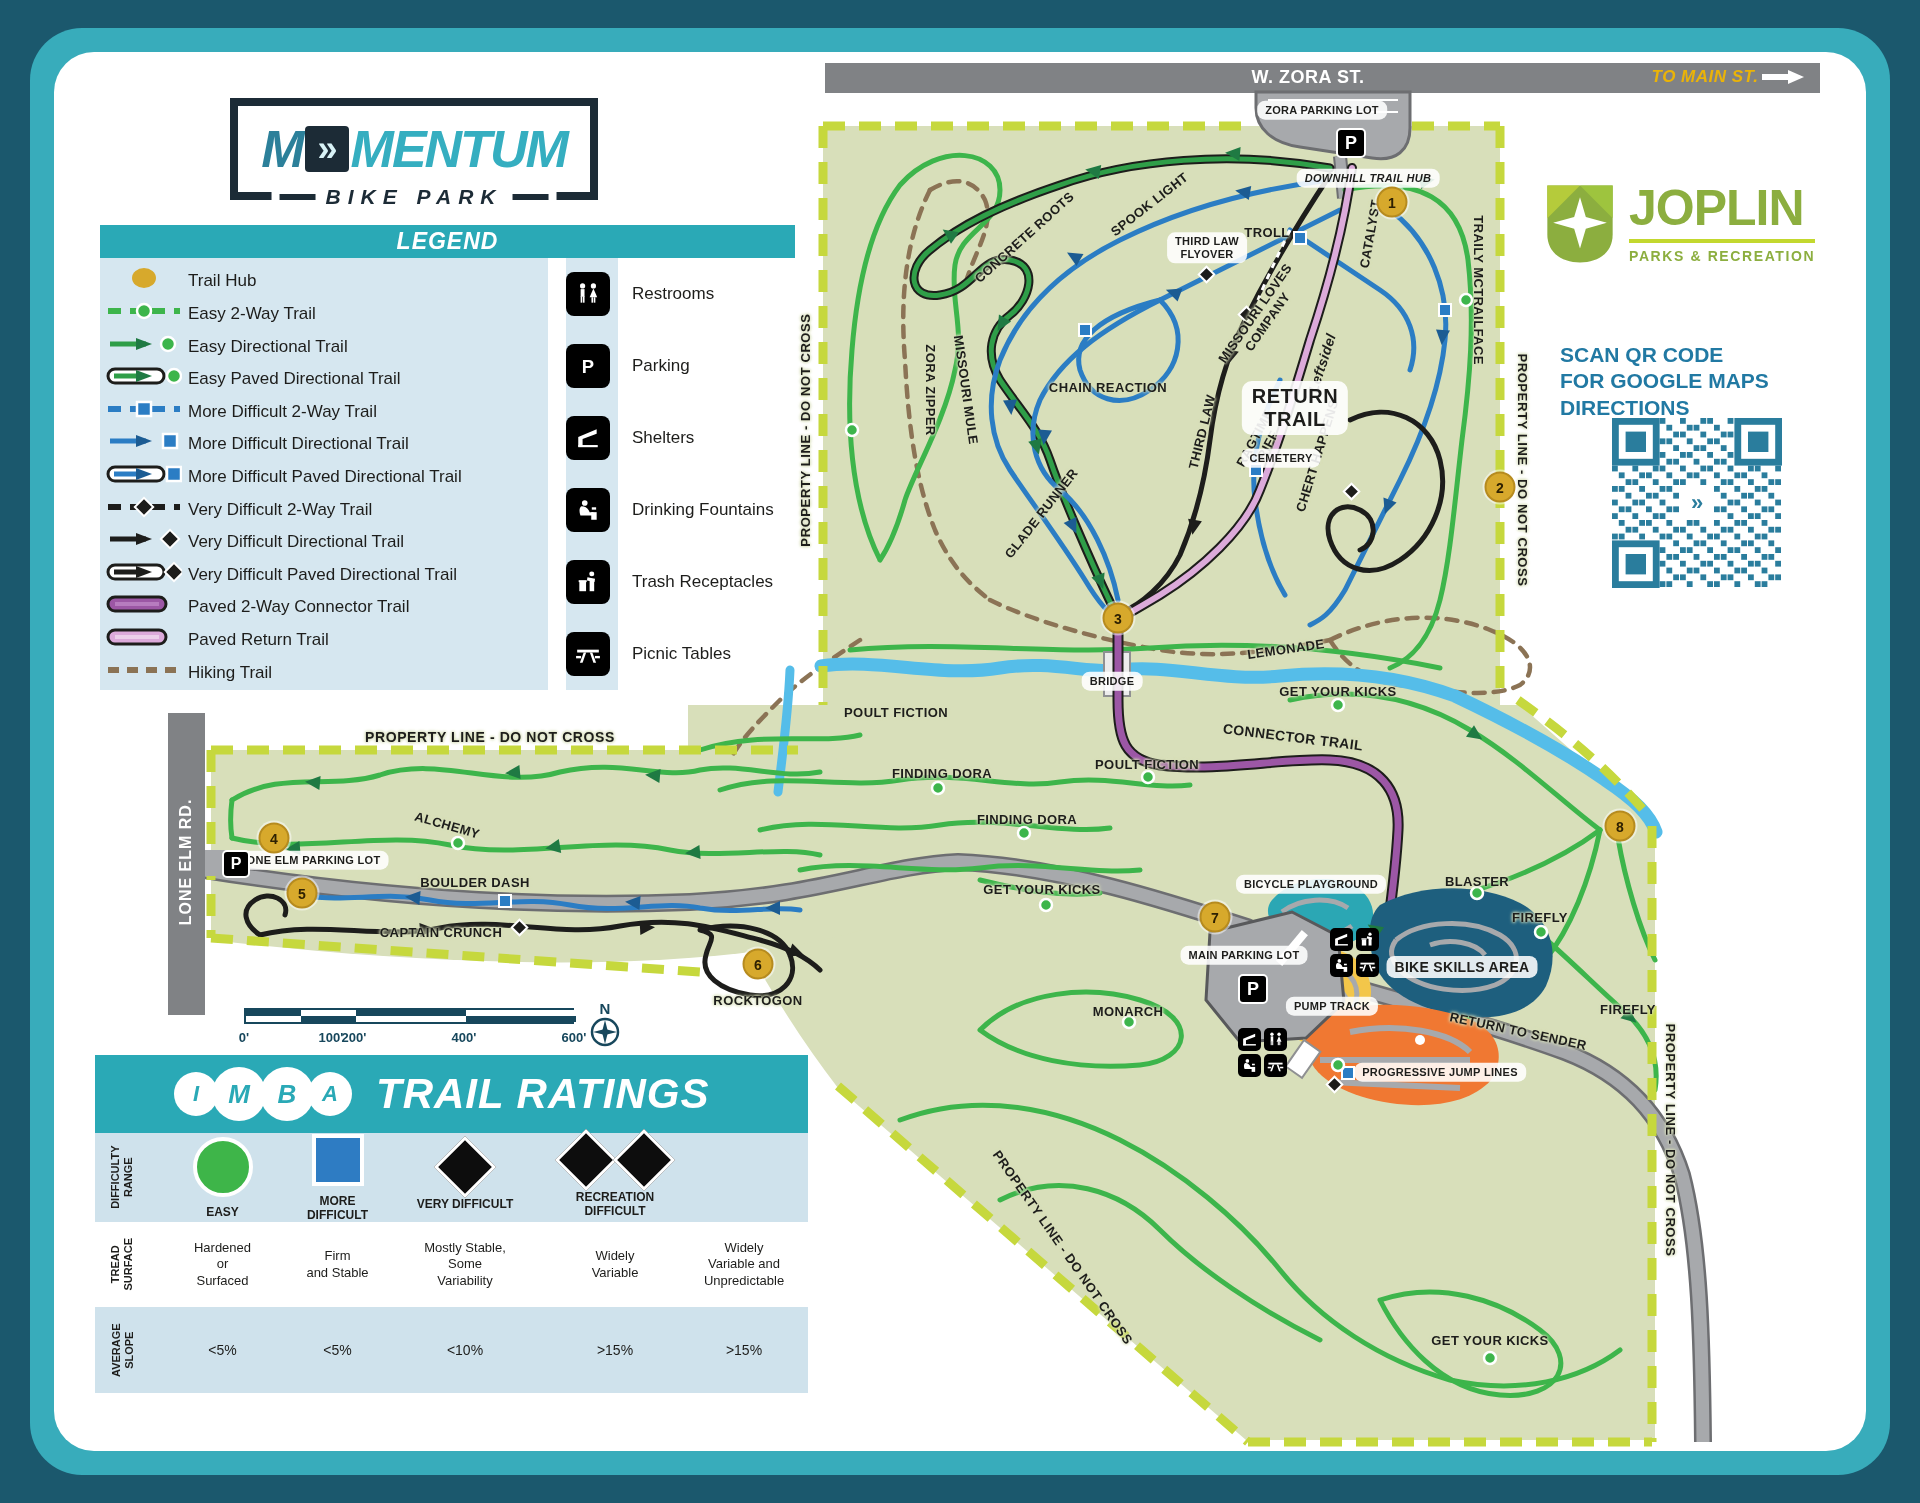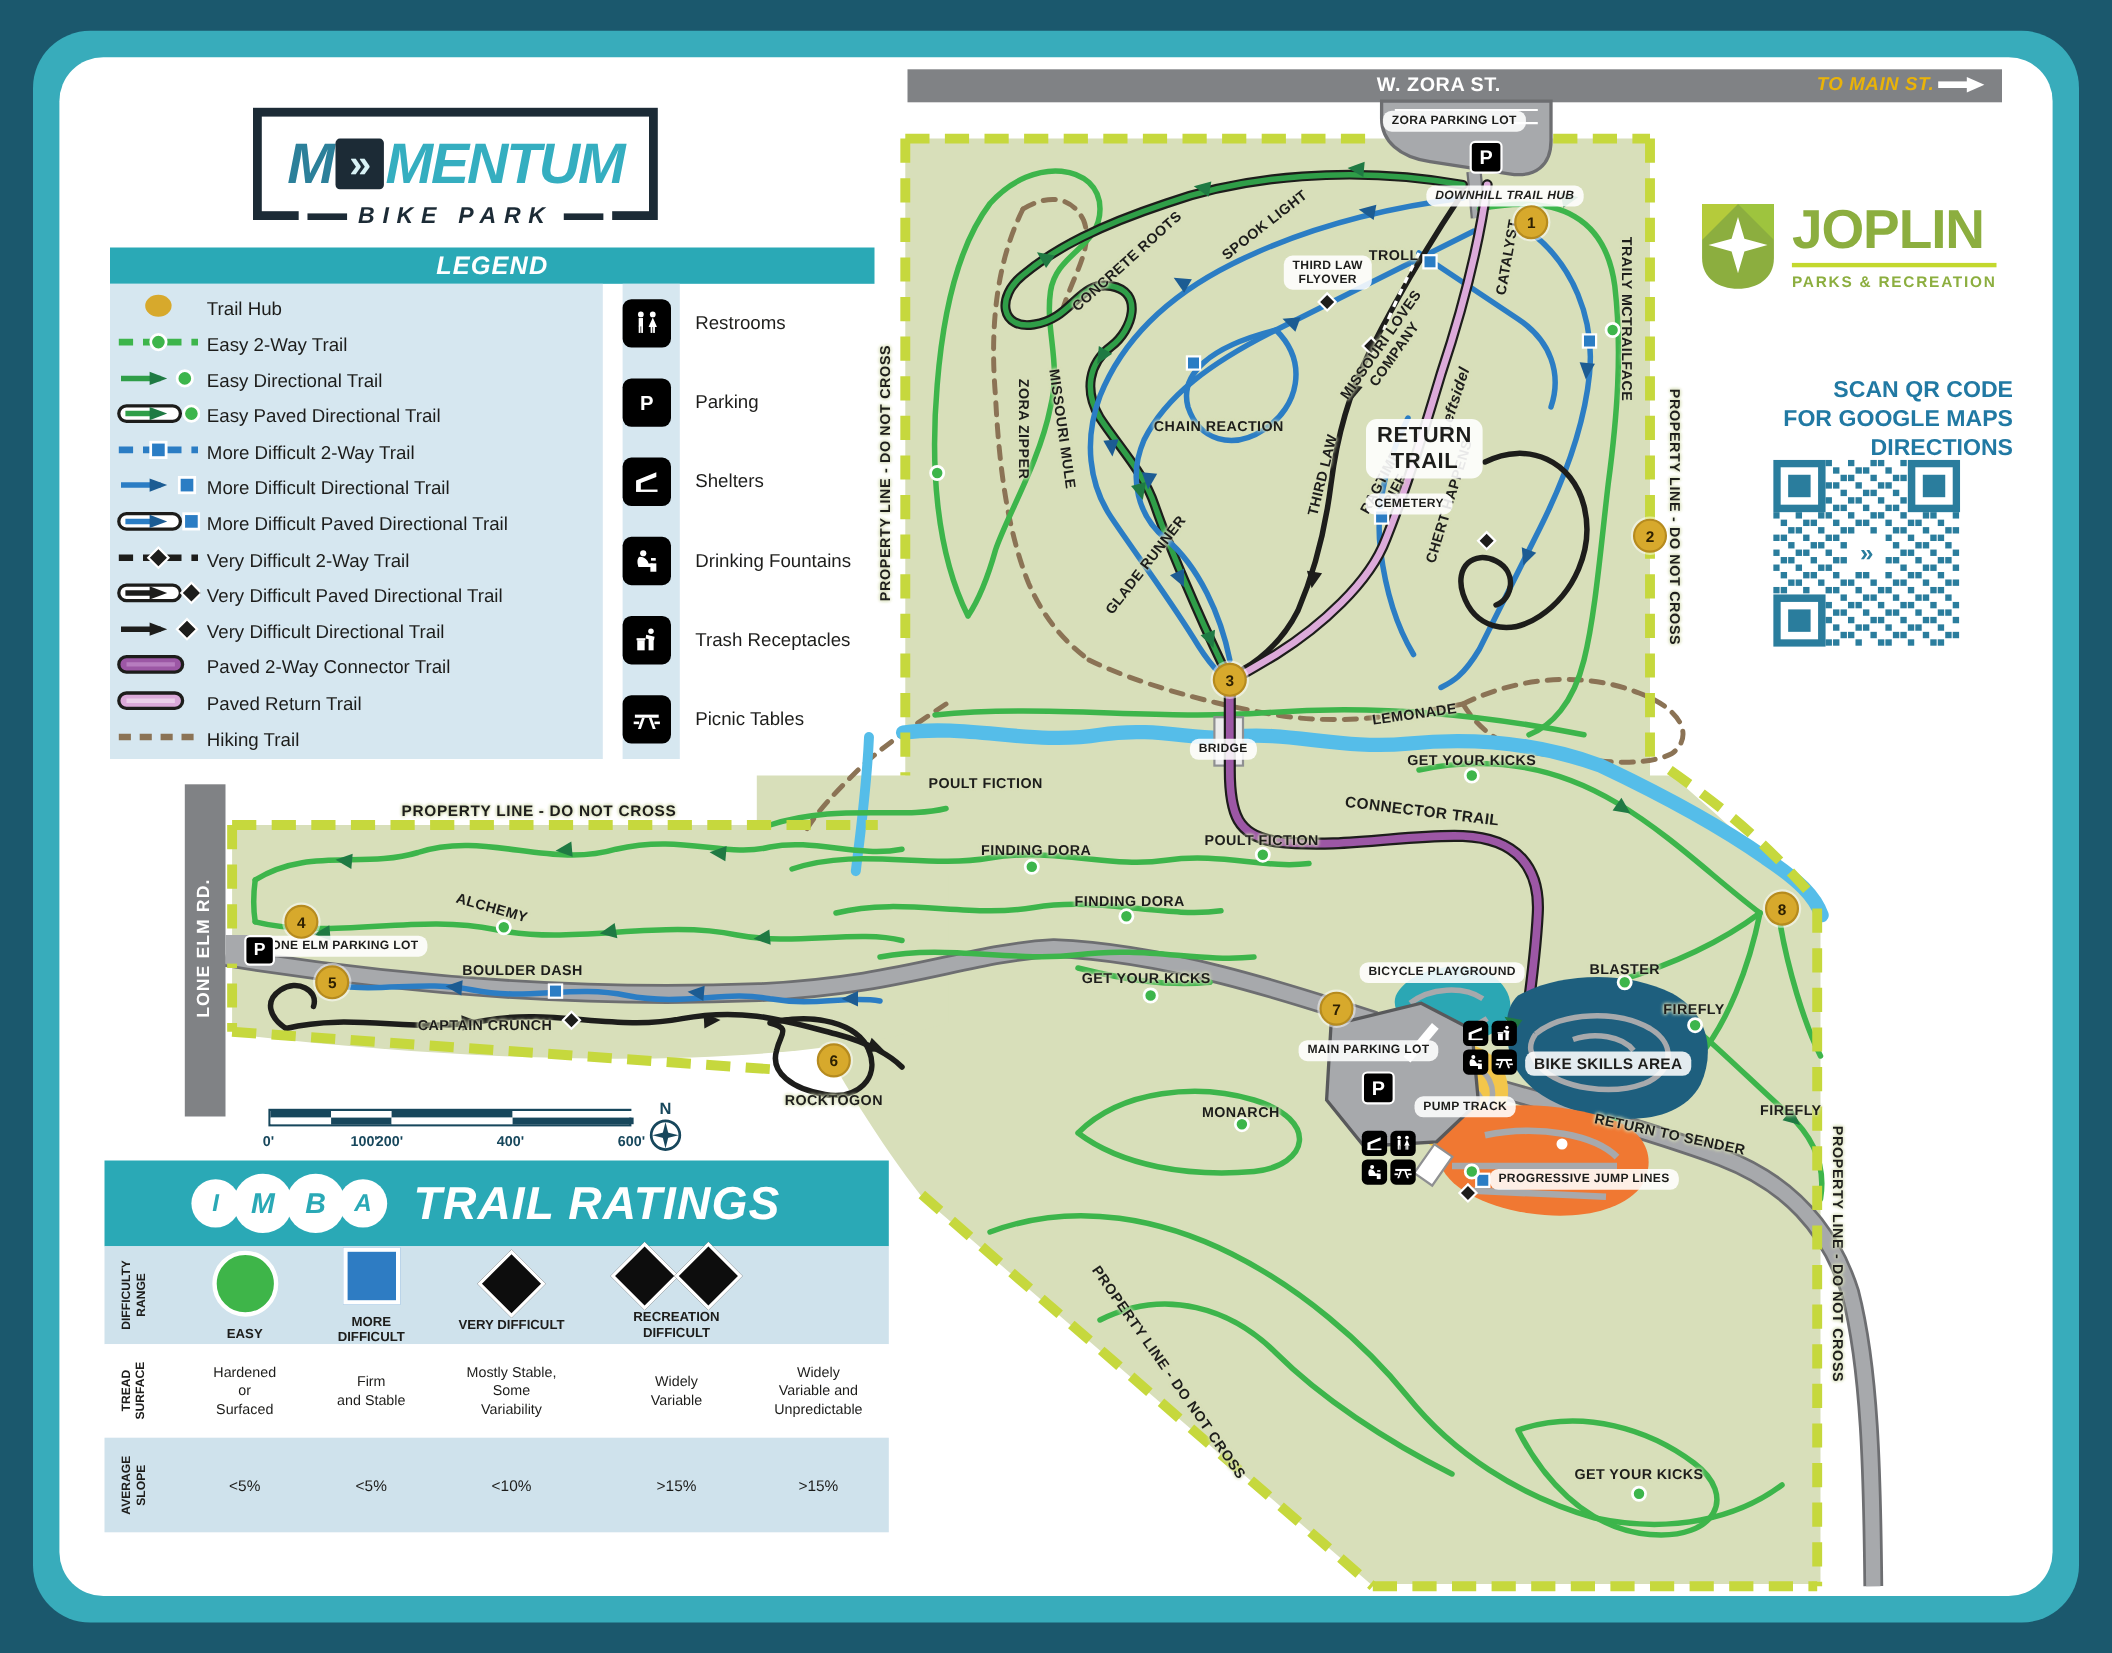--- a/index.html
+++ b/index.html
@@ -76,21 +76,21 @@
   .cluster{position:absolute;display:grid;grid-template-columns:23px 23px;grid-auto-rows:23px;gap:3px}
   .cluster .facic{width:23px;height:23px;border-radius:5px;flex:0 0 23px}
   .cluster .facic svg{width:17px;height:17px}
 
   
   .joplin{position:absolute;left:1545px;top:183px;display:flex;align-items:flex-start;gap:14px}
   .joplin .txt{display:flex;flex-direction:column}
   .joplin .name{font-size:50px;font-weight:bold;color:#8cae3f;letter-spacing:-1px;line-height:1}
   .joplin .rule{height:4px;background:#c3d82e;margin:6px 0 5px 0}
   .joplin .dept{font-size:14px;font-weight:bold;color:#8cae3f;letter-spacing:1.6px}
-  .scan{position:absolute;left:1560px;top:342px;width:270px;text-align:right;color:#2179a3;font-weight:bold;font-size:21px;line-height:1.25}
+  .scan{position:absolute;left:1560px;top:342px;width:270px;text-align:left;color:#2179a3;font-weight:bold;font-size:21px;line-height:1.25}
   .qrwrap{position:absolute;left:1612px;top:418px;width:170px;height:170px}
   .qrcenter{position:absolute;left:50%;top:50%;transform:translate(-50%,-50%);width:34px;height:34px;background:#fff;display:flex;align-items:center;justify-content:center;color:#2a7d9d;font-weight:bold;font-size:22px}
 
   .tomain-arrow{position:absolute;left:1762px;top:70px;width:46px;height:14px}
   .tomain-arrow .bar{position:absolute;left:0;top:4px;width:28px;height:6px;background:#fff}
   .tomain-arrow .tri{position:absolute;left:26px;top:0;width:0;height:0;border-left:16px solid #fff;border-top:7px solid transparent;border-bottom:7px solid transparent}
 </style>
 </head>
 <body>
 
@@ -427,37 +427,37 @@
           <svg width="76" height="26" viewBox="0 0 76 26">
             <line x1="2" y1="13" x2="74" y2="13" stroke="#1d1d1b" stroke-width="6" stroke-dasharray="13 9"></line>
             <rect x="31.5" y="6.5" width="13" height="13" fill="#1d1d1b" stroke="#fff" stroke-width="2" transform="rotate(45 38 13)"></rect>
           </svg>
         </span>
         <span class="lb">Very Difficult 2-Way Trail</span>
       </div>
       <div class="ltrow">
         <span class="ic">
           <svg width="76" height="26" viewBox="0 0 76 26">
+            <line x1="4" y1="13" x2="40" y2="13" stroke="#1d1d1b" stroke-width="5"></line>
+            <path d="M30,7 L46,13 L30,19 Z" fill="#1d1d1b"></path>
+            <rect x="57.5" y="6.5" width="13" height="13" fill="#1d1d1b" stroke="#fff" stroke-width="2" transform="rotate(45 64 13)"></rect>
+          </svg>
+        </span>
+        <span class="lb">Very Difficult Directional Trail</span>
+      </div>
+      <div class="ltrow">
+        <span class="ic">
+          <svg width="76" height="26" viewBox="0 0 76 26">
             <rect x="2" y="6" width="56" height="14" rx="7" fill="#fff" stroke="#1d1d1b" stroke-width="3"></rect>
             <line x1="8" y1="13" x2="38" y2="13" stroke="#1d1d1b" stroke-width="5"></line>
             <path d="M30,7 L46,13 L30,19 Z" fill="#1d1d1b"></path>
             <rect x="61.5" y="6.5" width="13" height="13" fill="#1d1d1b" stroke="#fff" stroke-width="2" transform="rotate(45 68 13)"></rect>
           </svg>
         </span>
         <span class="lb">Very Difficult Paved Directional Trail</span>
-      </div>
-      <div class="ltrow">
-        <span class="ic">
-          <svg width="76" height="26" viewBox="0 0 76 26">
-            <line x1="4" y1="13" x2="40" y2="13" stroke="#1d1d1b" stroke-width="5"></line>
-            <path d="M30,7 L46,13 L30,19 Z" fill="#1d1d1b"></path>
-            <rect x="57.5" y="6.5" width="13" height="13" fill="#1d1d1b" stroke="#fff" stroke-width="2" transform="rotate(45 64 13)"></rect>
-          </svg>
-        </span>
-        <span class="lb">Very Difficult Directional Trail</span>
       </div>
       <div class="ltrow">
         <span class="ic">
           <svg width="76" height="26" viewBox="0 0 76 26">
             <rect x="2" y="6" width="58" height="14" rx="7" fill="#9c57a5" stroke="#1d1d1b" stroke-width="3"></rect>
             <line x1="9" y1="13" x2="53" y2="13" stroke="#b77cbf" stroke-width="4"></line>
           </svg>
         </span>
         <span class="lb">Paved 2-Way Connector Trail</span>
       </div>

